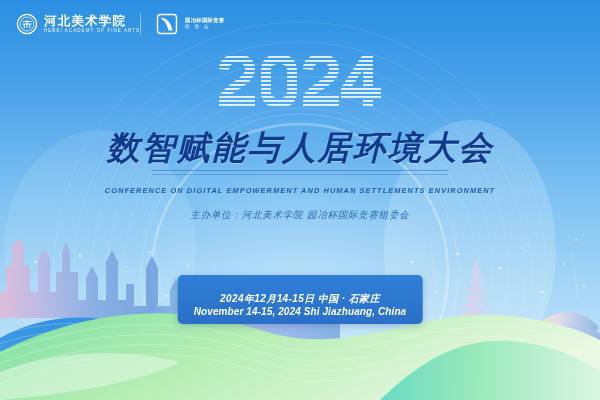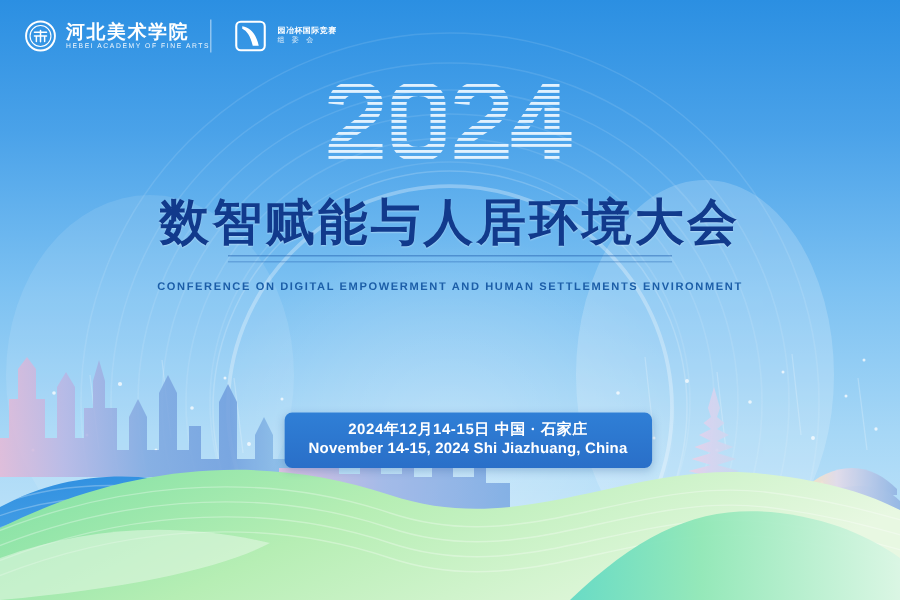--- a/index.html
+++ b/index.html
@@ -107,20 +107,21 @@
 
   
   .content {
     position: absolute;
     top: 0;
     left: 0;
     width: 600px;
     height: 336px;
     z-index: 9;
     text-align: center;
+    font-style: italic;
   }
 
   .year-wrap {
     position: absolute;
     top: 52px;
     left: 0;
     width: 600px;
     height: 68px;
   }
   .year-svg { display: block; margin: 0 auto; }
@@ -174,25 +175,24 @@
     opacity: 0.92;
   }
 
   .date-badge {
     position: absolute;
     top: 275px;
     left: 50%;
     transform: translateX(-50%);
     background: linear-gradient(180deg, #2f7fd6 0%, #2a6fc8 100%);
     border-radius: 5px;
-    padding: 5px 16px 6px 16px;
+    padding: 17px 16px 6px 16px;
     box-shadow: 0 2px 6px rgba(20,70,140,0.25);
     line-height: 1.32;
     white-space: nowrap;
-    margin-left: 12px;
   }
   .date-cn {
     font-size: 10px;
     font-weight: 700;
     color: #ffffff;
     letter-spacing: 0.4px;
   }
   .date-en {
     font-size: 10px;
     font-weight: 700;
@@ -463,20 +463,21 @@
         </g>
       </svg>
     </div>
 
     <div class="main-title">数智赋能与人居环境大会</div>
 
     <div class="rule-line"></div>
 
     <div class="sub-title">CONFERENCE ON DIGITAL EMPOWERMENT AND HUMAN SETTLEMENTS ENVIRONMENT</div>
 
+    <div class="organizer">主办单位：河北美术学院  园冶杯国际竞赛组委会</div>
 
     <div class="date-badge">
       <div class="date-cn">2024年12月14-15日  中国 · 石家庄</div>
       <div class="date-en">November 14-15, 2024 Shi Jiazhuang, China</div>
     </div>
 
   </div>
 </div>
 
 </body></html>

